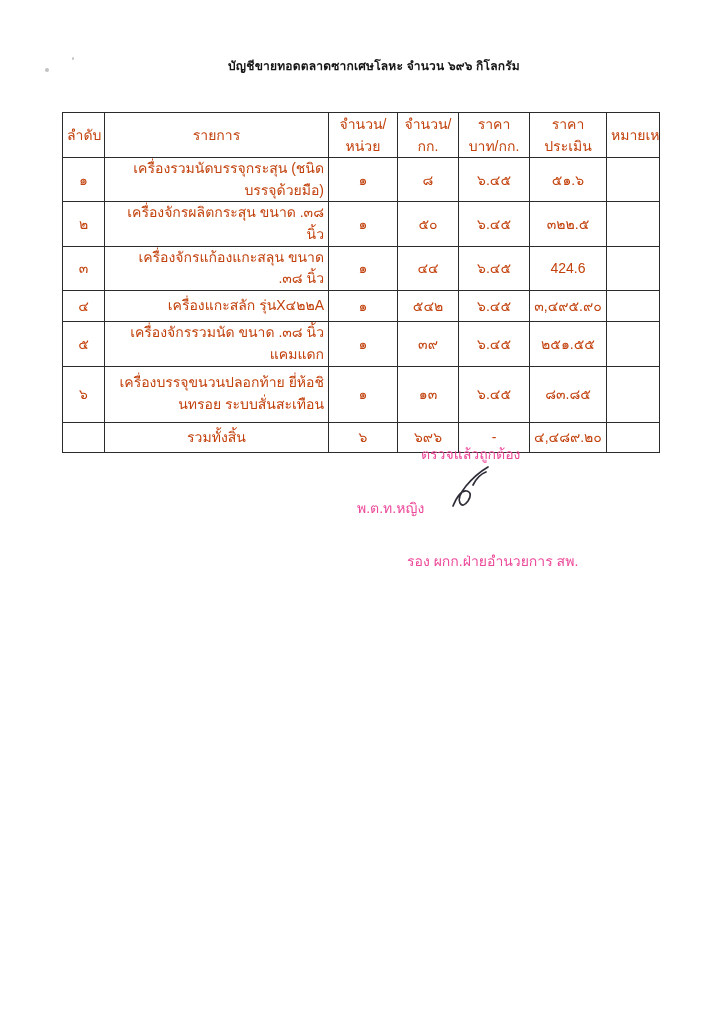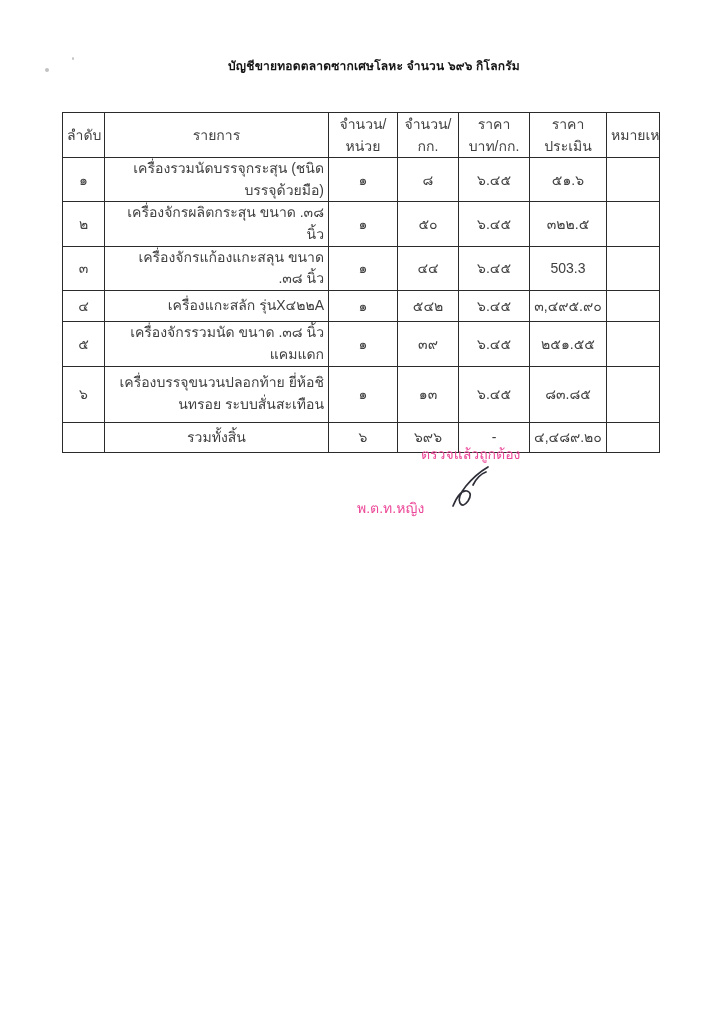--- a/index.html
+++ b/index.html
@@ -40,21 +40,21 @@
   }
 
   table.auction {
     position: absolute;
     left: 62px;
     top: 112px;
     width: 597px;
     border-collapse: collapse;
     table-layout: fixed;
     font-size: 14px;
-    color: #404040;
+    color: #c2410c;
   }
   table.auction th,
   table.auction td {
     border: 1px solid #2b2b2b;
     padding: 0 4px;
     vertical-align: middle;
     overflow: hidden;
     font-weight: normal;
   }
   table.auction thead tr { height: 41px; }
@@ -138,21 +138,21 @@
         <td class="c">๖.๔๕</td>
         <td class="c">๓๒๒.๕</td>
         <td class="c"></td>
       </tr>
       <tr class="item-row">
         <td class="c">๓</td>
         <td class="l">เครื่องจักรแก้องแกะสลุน ขนาด .๓๘ นิ้ว</td>
         <td class="c">๑</td>
         <td class="c">๔๔</td>
         <td class="c">๖.๔๕</td>
-        <td class="c">503.3</td>
+        <td class="c">424.6</td>
         <td class="c"></td>
       </tr>
       <tr class="item-row">
         <td class="c">๔</td>
         <td class="l">เครื่องแกะสลัก รุ่นX๔๒๒A</td>
         <td class="c">๑</td>
         <td class="c">๕๔๒</td>
         <td class="c">๖.๔๕</td>
         <td class="c">๓,๔๙๕.๙๐</td>
         <td class="c"></td>
@@ -188,14 +188,15 @@
   </table>
 
   <div class="sig-line sig-verified">ตรวจแล้วถูกต้อง</div>
 
   <svg class="sig-mark" viewBox="0 0 58 50" aria-hidden="true">
     <path d="M10,44 Q17,27 24,29 Q30,31 25,39 Q20,46 17,41 Q14,35 23,24 Q33,12 45,5"></path>
     <path d="M30,23 Q35,13 43,10"></path>
   </svg>
 
   <div class="sig-line sig-rank">พ.ต.ท.หญิง</div>
+  <div class="sig-line sig-position">รอง ผกก.ฝ่ายอำนวยการ สพ.</div>
 
 </div>
 
 </body></html>

